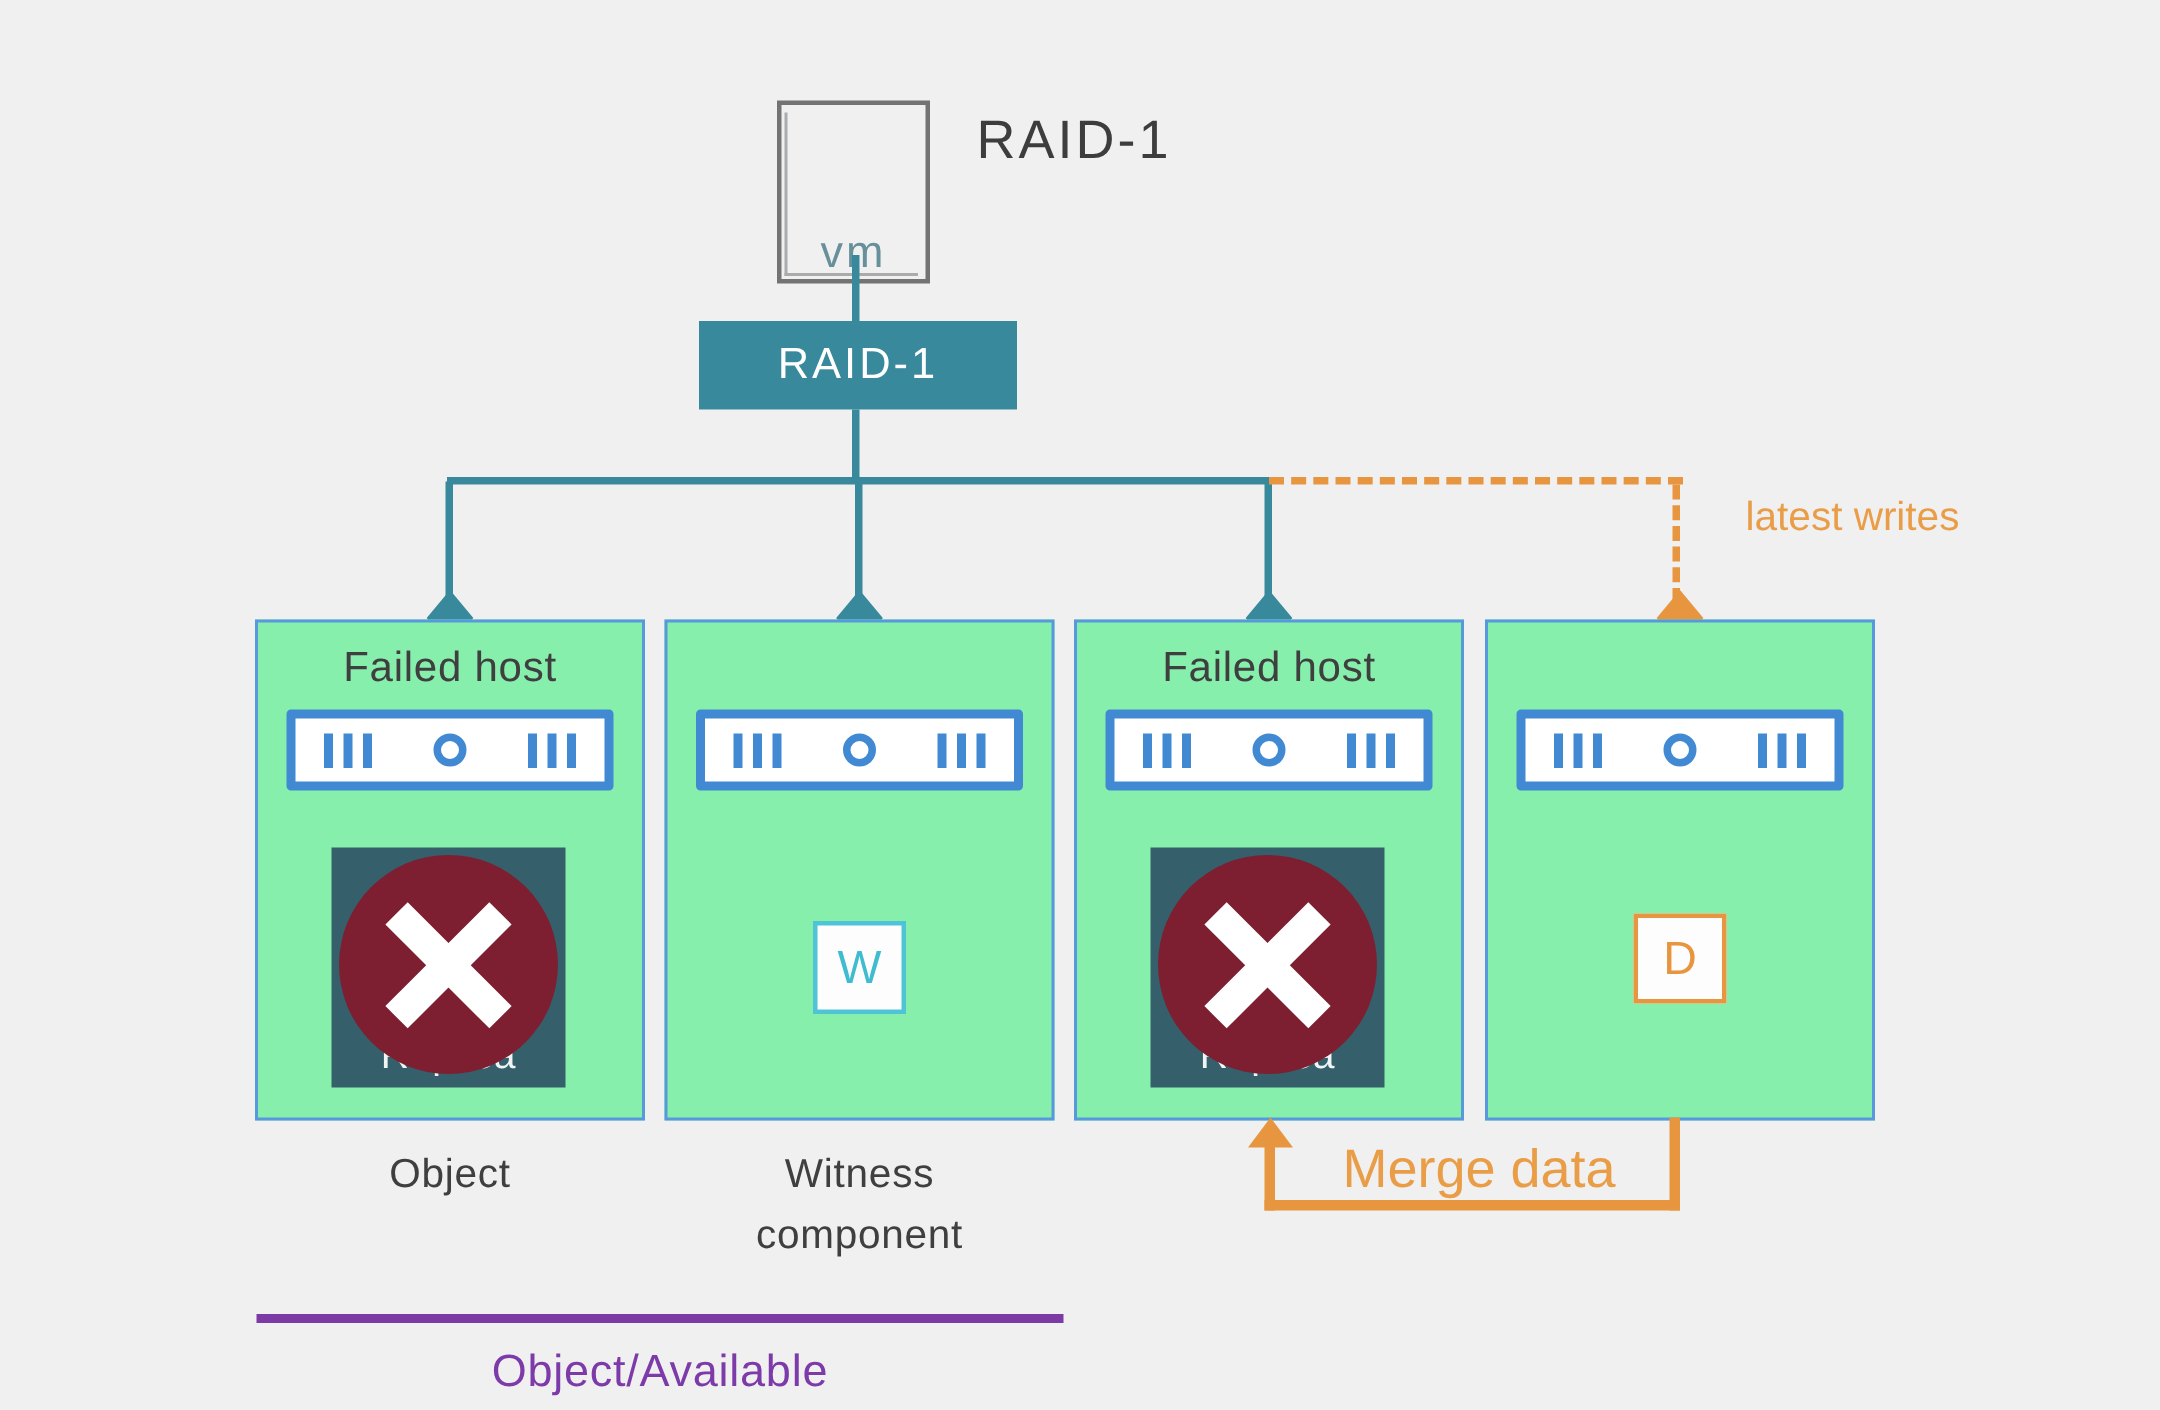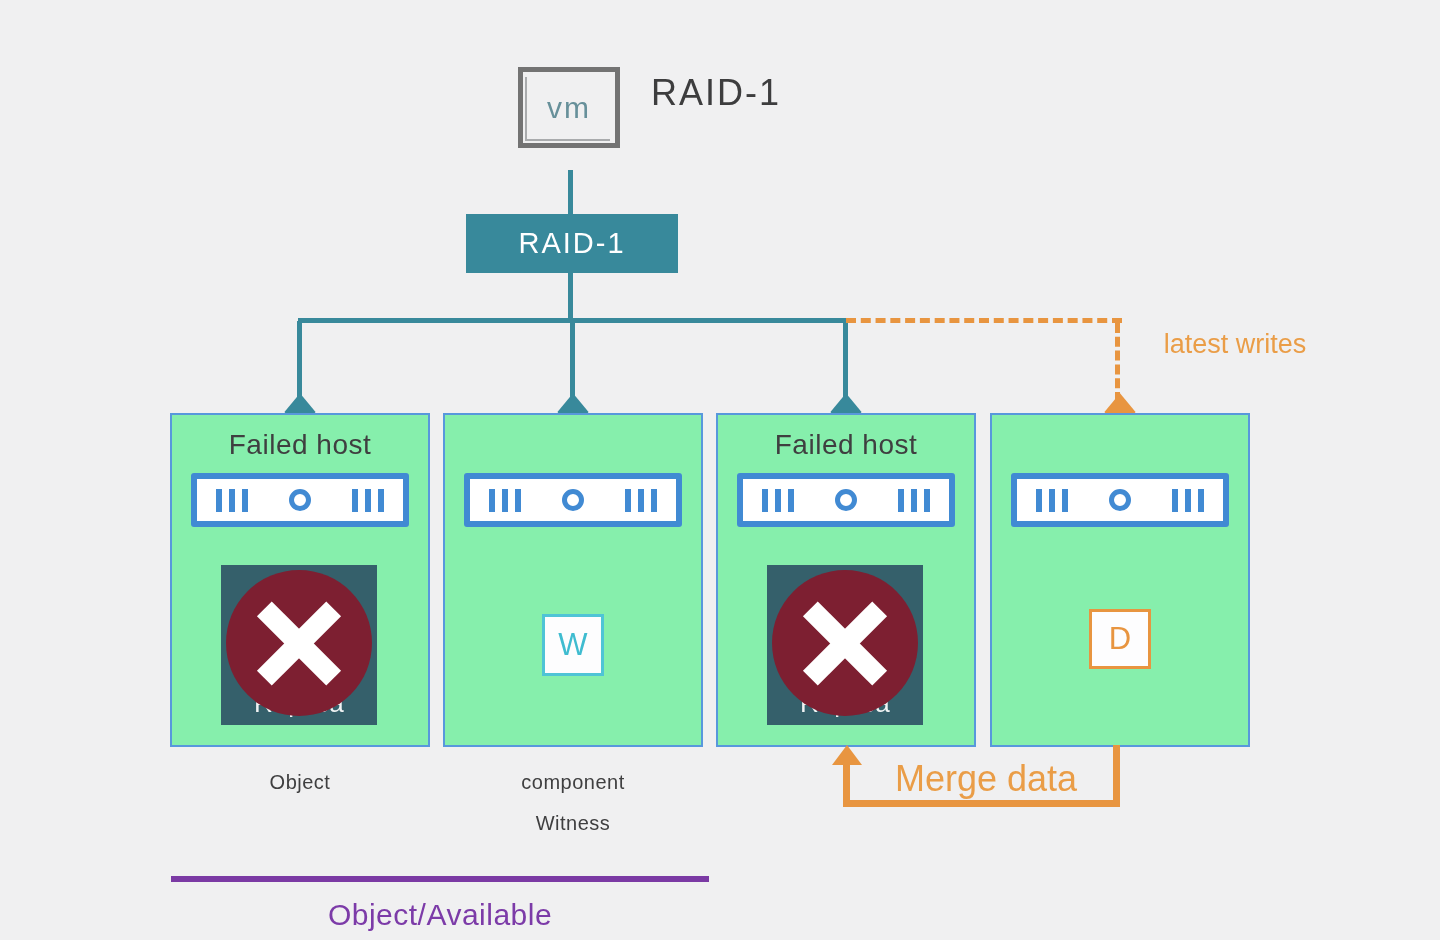--- a/index.html
+++ b/index.html
@@ -8,23 +8,23 @@
     font-family:"Liberation Sans", sans-serif;
     background:#f0f0f1;
     position:relative;
     overflow:hidden;
     color:#3d3d3e;
   }
   .abs { position:absolute; }
 
   
   .vm-box {
-    left:518px; top:67px; width:102px; height:81px;
-    border:5px solid #737373; background:transparent;
-    display:flex; align-items:center; justify-content:center;
+    left:518px; top:67px; width:102px; height:122px;
+    border:3px solid #737373; background:transparent;
+    display:flex; align-items:flex-end; justify-content:center;
   }
   .vm-box::before {
     content:""; position:absolute; left:2px; right:5px; top:5px; bottom:2px;
     border-left:2px solid #a9abad; border-bottom:2px solid #a9abad;
   }
   .vm-label { color:#67909a; font-size:30px; letter-spacing:2px; }
 
   .policy-annotation {
     left:651px; top:70px; font-size:36px; font-weight:500;
     letter-spacing:2px; line-height:46px; color:#3d3d3e;
@@ -113,21 +113,21 @@
     border-bottom:20px solid #e89540;
   }
   .merge-text {
     left:878px; top:758px; width:216px; text-align:center;
     color:#ea9d47; font-size:36px; font-weight:500;
   }
 
   
   .object-label, .witness-label {
     top:762px; width:260px; text-align:center;
-    font-size:20px; color:#3f3f40; line-height:41px; letter-spacing:0.5px;
+    font-size:27px; color:#3f3f40; line-height:41px; letter-spacing:0.5px;
   }
   .object-label { left:170px; }
   .witness-label { left:443px; }
 
   .active-line { left:171px; top:876px; width:538px; height:6px; background:#7b3aa4; }
   .active-label {
     left:171px; top:898px; width:538px; text-align:center;
     color:#7c3ba8; font-size:30px; letter-spacing:0.5px;
   }
 </style>
@@ -243,17 +243,17 @@
 </div>
 
 <div class="abs merge-line" style="left:1113px; top:745px; width:7px; height:62px;"></div>
 <div class="abs merge-line" style="left:843px; top:800px; width:277px; height:7px;"></div>
 <div class="abs merge-line" style="left:843px; top:763px; width:7px; height:44px;"></div>
 <div class="abs merge-arrowhead"></div>
 <div class="abs merge-text">Merge data</div>
 
 <div class="abs object-label">Object</div>
 <div class="abs witness-label">
+  <div>Witness</div>
   <div>component</div>
-  <div>Witness</div>
 </div>
 <div class="abs active-line"></div>
 <div class="abs active-label">Object/Available</div>
 
 </body></html>

